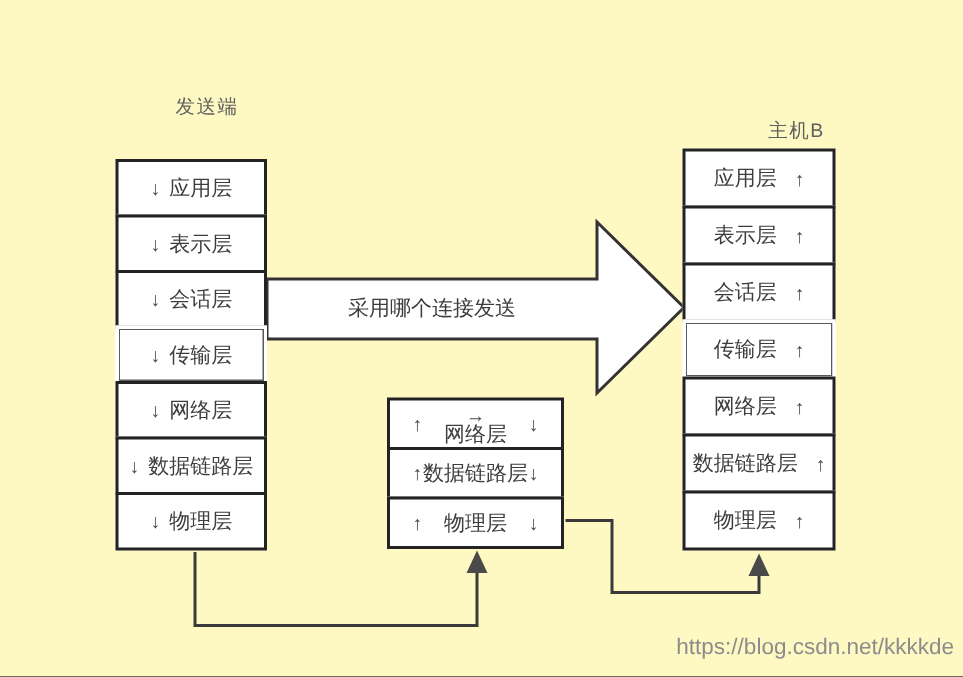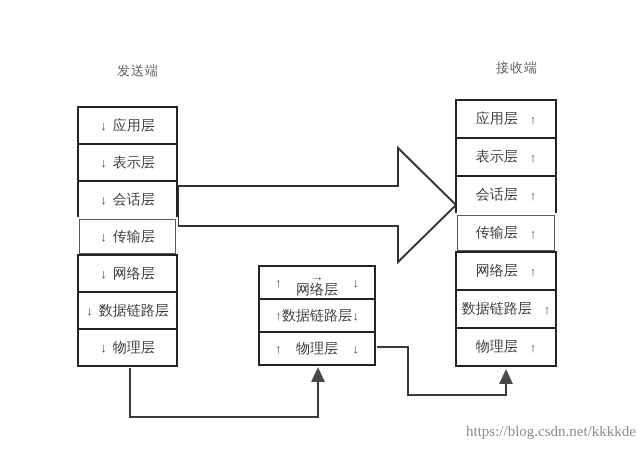--- a/index.html
+++ b/index.html
@@ -1,17 +1,17 @@
 <!DOCTYPE html>
 <html><head>
 <meta charset="utf-8">
 <style>
   html,body { margin:0; padding:0; background:#000; }
   #canvas {
-    position:relative; width:642px; height:451px; background:#ffffff;
+    position:relative; width:642px; height:451px; background:#fef9c3;
     font-family:"Liberation Sans","DejaVu Sans",sans-serif; overflow:hidden;
   }
   .gray-label {
     position:absolute; width:84px; text-align:center;
     font-size:13px; color:#606060; letter-spacing:1px;
   }
   .stack { position:absolute; display:flex; flex-direction:column; }
   .layer {
     box-sizing:border-box; background:#ffffff; border:2px solid #232323;
     margin-top:-2px; display:flex; align-items:center; justify-content:center;
@@ -29,38 +29,38 @@
   .mid { display:flex; flex-direction:column; align-items:center; line-height:1.0; }
   .fwd { font-size:13px; height:12px; color:#4a4a4a; }
   #overlay { position:absolute; left:0; top:0; width:642px; height:451px; pointer-events:none; }
   #flow-arrow-text {
     position:absolute; left:188px; top:187px; width:200px; height:38px;
     display:flex; align-items:center; justify-content:center;
     font-size:14px; color:#3d3d3d;
   }
   #watermark {
     position:absolute; right:6px; top:423px;
-    font-size:15px; color:#8c8c8c;font-family:Liberation Serif, serif;
+    font-size:15px; color:#8c8c8c;
   }
 </style>
 </head>
 <body>
 
 <div id="canvas">
 
   <svg id="overlay" viewBox="0 0 642 451">
     <polygon points="178,186 398,186 398,148 456,205 398,262 398,226 178,226" fill="#ffffff" stroke="#333333" stroke-width="2"></polygon>
     <polyline points="130,368 130,417 318,417 318,380" fill="none" stroke="#3a3a3a" stroke-width="2"></polyline>
     <polygon points="311,382 325,382 318,367" fill="#4a4a4a"></polygon>
     <polyline points="377,347 408,347 408,395 506,395 506,382" fill="none" stroke="#3a3a3a" stroke-width="2"></polyline>
     <polygon points="499,384 513,384 506,369" fill="#4a4a4a"></polygon>
   </svg>
 
   <div class="gray-label" style="left:96px;top:62px">发送端</div>
-  <div class="gray-label" style="left:475px;top:59px">接收端</div>
+  <div class="gray-label" style="left:489px;top:78px">主机B</div>
 
   <div id="sender-stack" class="stack">
     <div class="layer">
       <span class="arr">↓</span>
       <span>应用层</span>
     </div>
     <div class="layer">
       <span class="arr">↓</span>
       <span>表示层</span>
     </div>
@@ -79,20 +79,21 @@
     <div class="layer">
       <span class="arr">↓</span>
       <span>数据链路层</span>
     </div>
     <div class="layer">
       <span class="arr">↓</span>
       <span>物理层</span>
     </div>
   </div>
 
+  <div id="flow-arrow-text">采用哪个连接发送</div>
 
   <div id="router-stack" class="stack">
     <div class="layer">
       <span class="arr">↑</span>
       <span class="mid">
         <span class="fwd">→</span>
         <span>网络层</span>
       </span>
       <span class="arr">↓</span>
     </div>

